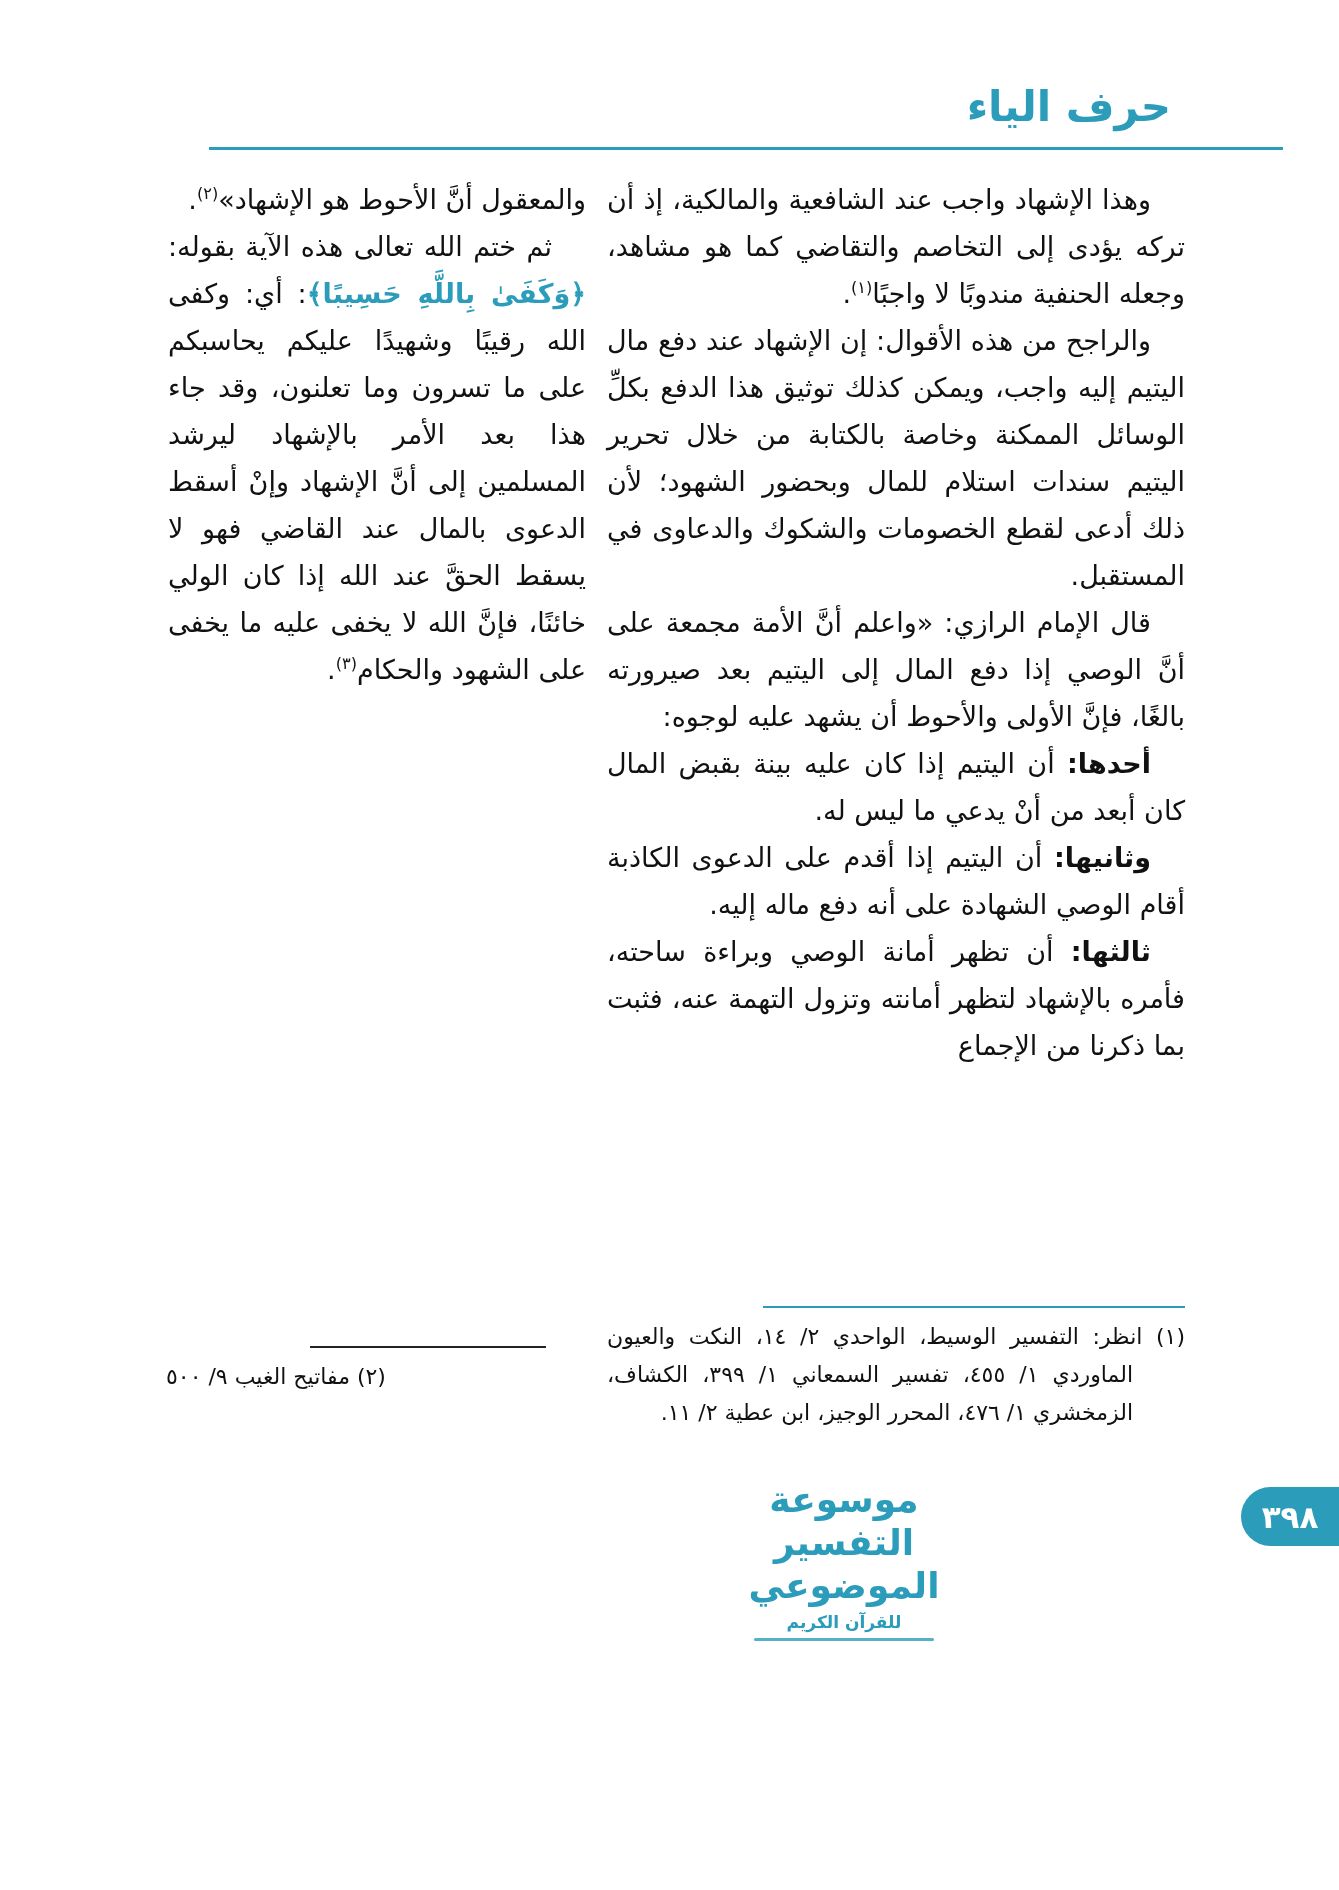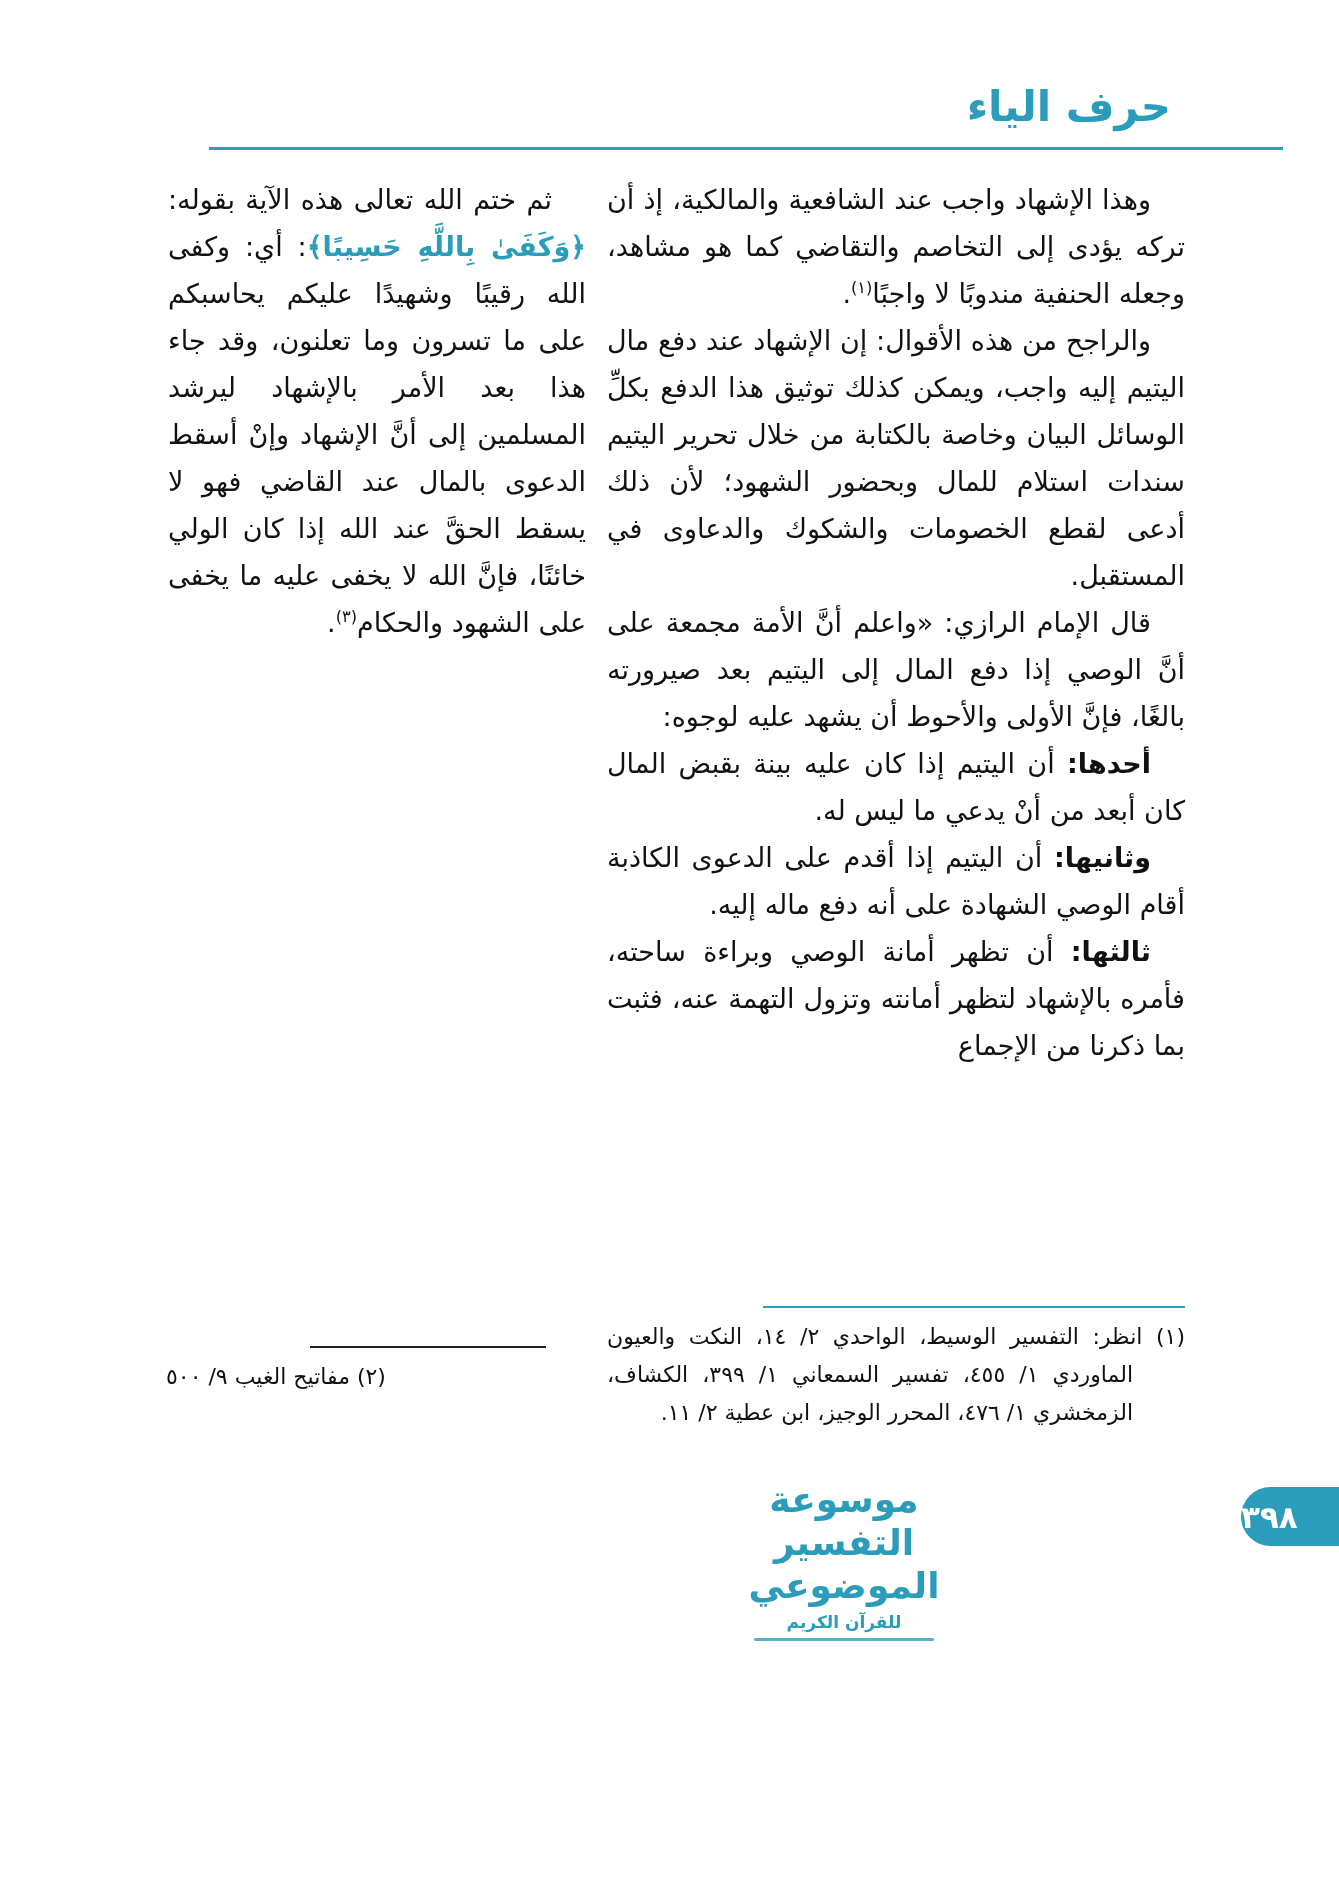--- a/index.html
+++ b/index.html
@@ -66,42 +66,43 @@
   .logo-line2 { font-size: 17px; font-weight: bold; margin-top: 4px; }
   .logo-flourish {
     width: 180px; height: 3px; margin: 6px auto 0;
     background: var(--accent); border-radius: 2px; opacity: .8;
   }
   .page-badge {
     position: absolute; top: 1487px; right: 0;
     width: 98px; height: 59px;
     background: var(--accent);
     border-radius: 30px 0 0 30px;
-    display: flex; align-items: center; justify-content: flex-end;
+    display: flex; align-items: center; justify-content: center;
     color: #fff; font-size: 31px; font-weight: bold;
   }
 </style>
 </head>
 <body>
 
 <div class="page">
 
   <div class="chapter-title">حرف الياء</div>
   <div class="header-rule"></div>
 
   <section class="col col-right">
     <p><span>وهذا الإشهاد واجب عند الشافعية والمالكية، إذ أن تركه يؤدى إلى التخاصم والتقاضي كما هو مشاهد، وجعله الحنفية مندوبًا لا واجبًا</span><sup class="fn-mark">(١)</sup><span>.</span></p>
-    <p>والراجح من هذه الأقوال: إن الإشهاد عند دفع مال اليتيم إليه واجب، ويمكن كذلك توثيق هذا الدفع بكلِّ الوسائل البيان وخاصة بالكتابة من خلال تحرير اليتيم سندات استلام للمال وبحضور الشهود؛ لأن ذلك أدعى لقطع الخصومات والشكوك والدعاوى في المستقبل.</p>
+    <p>والراجح من هذه الأقوال: إن الإشهاد عند دفع مال اليتيم إليه واجب، ويمكن كذلك توثيق هذا الدفع بكلِّ الوسائل الممكنة وخاصة بالكتابة من خلال تحرير اليتيم سندات استلام للمال وبحضور الشهود؛ لأن ذلك أدعى لقطع الخصومات والشكوك والدعاوى في المستقبل.</p>
     <p>قال الإمام الرازي: «واعلم أنَّ الأمة مجمعة على أنَّ الوصي إذا دفع المال إلى اليتيم بعد صيرورته بالغًا، فإنَّ الأولى والأحوط أن يشهد عليه لوجوه:</p>
     <p><span class="lead">أحدها:</span><span> أن اليتيم إذا كان عليه بينة بقبض المال كان أبعد من أنْ يدعي ما ليس له.</span></p>
     <p><span class="lead">وثانيها:</span><span> أن اليتيم إذا أقدم على الدعوى الكاذبة أقام الوصي الشهادة على أنه دفع ماله إليه.</span></p>
     <p><span class="lead">ثالثها:</span><span> أن تظهر أمانة الوصي وبراءة ساحته، فأمره بالإشهاد لتظهر أمانته وتزول التهمة عنه، فثبت بما ذكرنا من الإجماع</span></p>
   </section>
 
   <section class="col col-left">
+    <p class="no-indent"><span>والمعقول أنَّ الأحوط هو الإشهاد»</span><sup class="fn-mark">(٢)</sup><span>.</span></p>
     <p><span>ثم ختم الله تعالى هذه الآية بقوله: </span><span class="verse">﴿وَكَفَىٰ بِاللَّهِ حَسِيبًا﴾</span><span>: أي: وكفى الله رقيبًا وشهيدًا عليكم يحاسبكم على ما تسرون وما تعلنون، وقد جاء هذا بعد الأمر بالإشهاد ليرشد المسلمين إلى أنَّ الإشهاد وإنْ أسقط الدعوى بالمال عند القاضي فهو لا يسقط الحقَّ عند الله إذا كان الولي خائنًا، فإنَّ الله لا يخفى عليه ما يخفى على الشهود والحكام</span><sup class="fn-mark">(٣)</sup><span>.</span></p>
   </section>
 
   <div class="fn-rule fn-rule-right"></div>
   <div class="fn-rule fn-rule-left"></div>
 
   <section class="footnotes footnotes-right">
     <p class="footnote">(١) انظر: التفسير الوسيط، الواحدي ٢/ ١٤، النكت والعيون الماوردي ١/ ٤٥٥، تفسير السمعاني ١/ ٣٩٩، الكشاف، الزمخشري ١/ ٤٧٦، المحرر الوجيز، ابن عطية ٢/ ١١.</p>
   </section>
 

